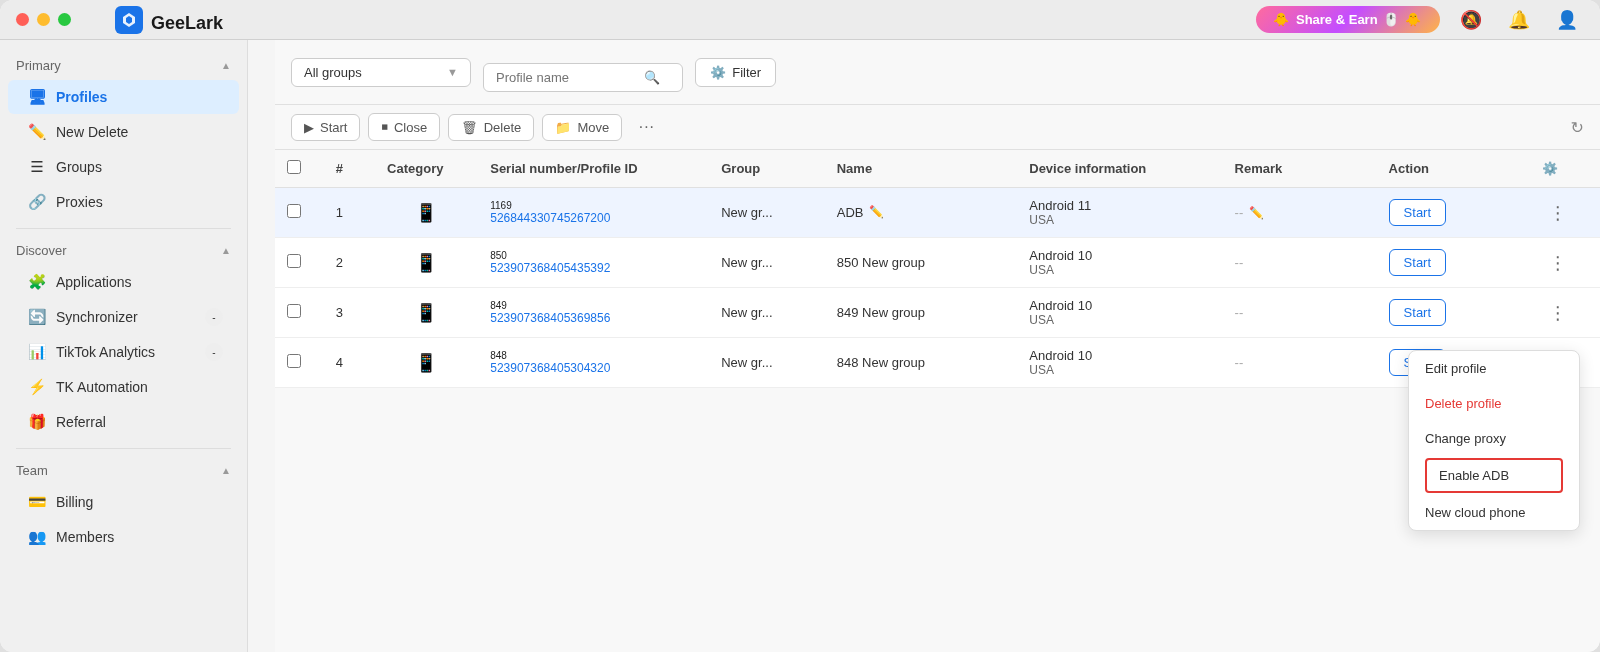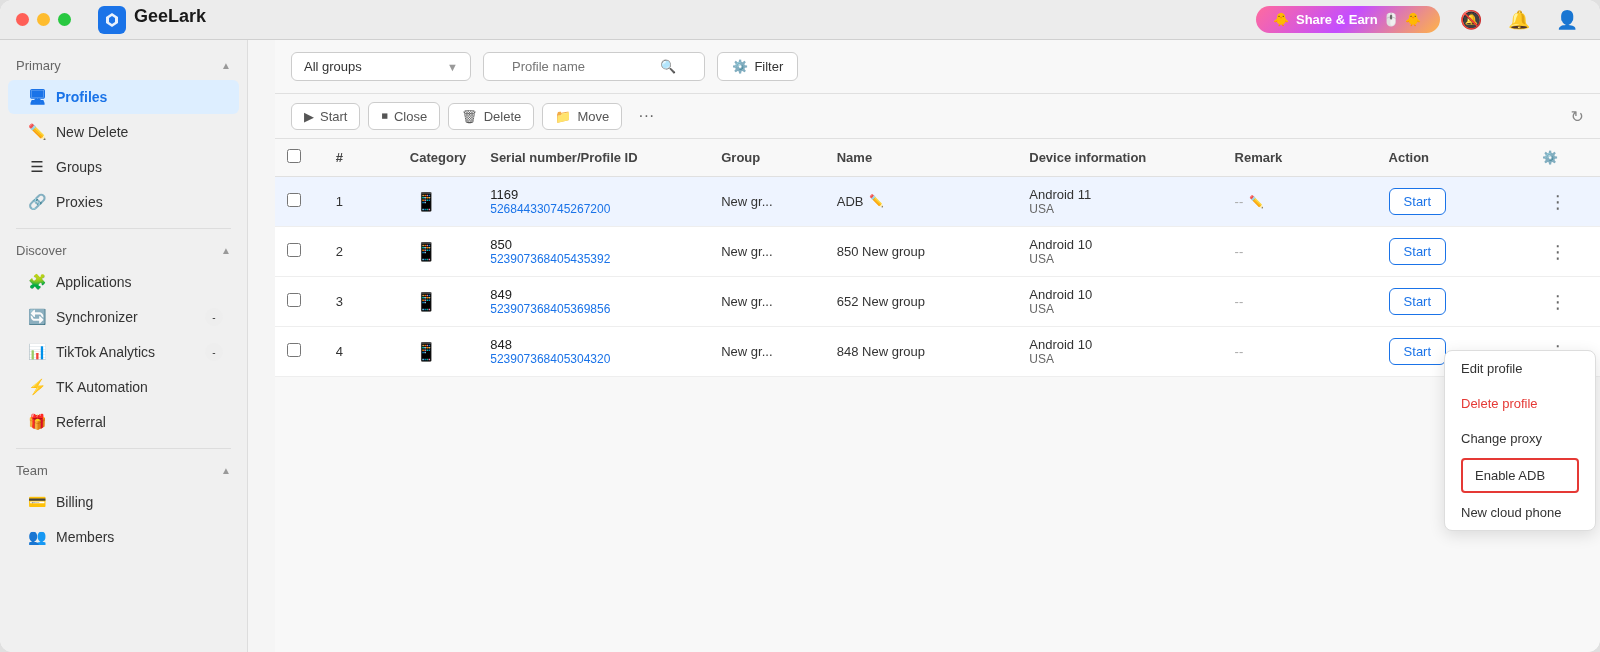--- a/index.html
+++ b/index.html
@@ -33,22 +33,22 @@
     .traffic-light { display: flex; gap: 8px; }
     .tl-btn {
       width: 13px; height: 13px;
       border-radius: 50%;
       border: none; cursor: pointer;
     }
     .tl-close { background: #ff5f57; }
     .tl-min { background: #febc2e; }
     .tl-max { background: #28c840; }
     .titlebar-logo {
-      display: flex; align-items: flex-start; gap: 8px;
-      margin-left: 19px;
+      display: flex; align-items: flex-end; gap: 8px;
+      margin-left: 36px;
     }
     .logo-icon {
       width: 28px; height: 28px;
       background: #1a73e8;
       border-radius: 6px;
       display: flex; align-items: center; justify-content: center;
       color: white; font-weight: bold; font-size: 14px;
     }
     .logo-text { font-size: 18px; font-weight: 600; color: #1a1a1a; }
     .titlebar-right {
@@ -126,25 +126,26 @@
       background: white;
       font-size: 13px; color: #333;
       cursor: pointer;
       gap: 8px;
       min-width: 180px;
     }
     .group-select .chevron { margin-left: auto; color: #999; font-size: 11px; }
     .search-box {
       display: flex; align-items: center;
       border: 1px solid #ccc; border-radius: 6px;
-      padding: 6px 28px;
+      padding: 6px 12px;
       background: white;
       font-size: 13px;
       gap: 8px;
       min-width: 200px;
+      margin-top: 11px;
     }
     .search-box input {
       border: none; outline: none;
       font-size: 13px; color: #666; background: transparent;
       width: 140px;
     }
     .filter-btn {
       display: flex; align-items: center; gap: 6px;
       border: 1px solid #ccc; border-radius: 6px;
       padding: 6px 14px; background: white;
@@ -193,21 +194,21 @@
       background: white;
     }
     tbody tr.highlighted {
       background: #eef4ff;
     }
     tbody td {
       padding: 10px 12px;
       color: #333;
       vertical-align: middle;
     }
-    .serial-main { font-size: 13px; color: #222; font-weight: 500; }
+    .serial-main { font-size: 10px; color: #222; font-weight: 500; }
     .serial-id { font-size: 12px; color: #1a73e8; }
     .device-icon {
       color: #1a73e8; font-size: 18px;
       display: flex; align-items: center; justify-content: center;
     }
     .device-info-os { font-weight: 500; }
     .device-info-country { color: #666; font-size: 12px; }
     .start-btn {
       border: 1px solid #1a73e8;
       border-radius: 6px;
@@ -228,48 +229,48 @@
     .remark-cell { display: flex; align-items: center; gap: 6px; color: #aaa; }
     
     .dropdown-overlay {
       position: absolute;
       top: 0; left: 0; right: 0; bottom: 0;
       z-index: 10;
       pointer-events: none;
     }
     .dropdown-menu {
       position: absolute;
-      right: 4px;
+      right: 20px;
       top: 310px;
       background: white;
       border: 1px solid #ddd;
       border-radius: 8px;
       box-shadow: 0 4px 16px rgba(0,0,0,0.12);
-      width: 152px;
+      width: 172px;
       z-index: 100;
       overflow: hidden;
     }
     .dropdown-item {
       padding: 10px 16px;
       font-size: 13px;
       color: #333;
       cursor: pointer;
     }
     .dropdown-item.danger { color: #e53935; }
     .dropdown-item.highlighted-item {
       border: 2px solid #e53935;
       color: #333;
       margin: 2px 16px;
       border-radius: 4px;
       padding: 8px 12px;
     }
     .checkbox { width: 14px; height: 14px; accent-color: #1a73e8; }
     .col-check { width: 36px; }
     .col-num { width: 40px; }
-    .col-cat { width: 70px; text-align: right; }
+    .col-cat { width: 70px; }
     .col-serial { width: 180px; }
     .col-group { width: 90px; }
     .col-name { width: 150px; }
     .col-device { width: 160px; }
     .col-remark { width: 120px; }
     .col-action { width: 120px; }
     .col-settings { width: 40px; }
   </style>
 </head>
 <body>
@@ -521,21 +522,21 @@
     <td class="col-cat">
       <div class="device-icon">📱</div>
     </td>
     <td class="col-serial">
       <div class="serial-main">849</div>
       <div class="serial-id">523907368405369856</div>
     </td>
     <td class="col-group">New gr...</td>
     <td class="col-name">
       <div class="name-edit">
-        <span>652 New group</span>
+        <span>849 New group</span>
 
       </div>
     </td>
     <td class="col-device">
       <div class="device-info-os">Android 10</div>
       <div class="device-info-country">USA</div>
     </td>
     <td class="col-remark">
       <div class="remark-cell">
         <span>--</span>

